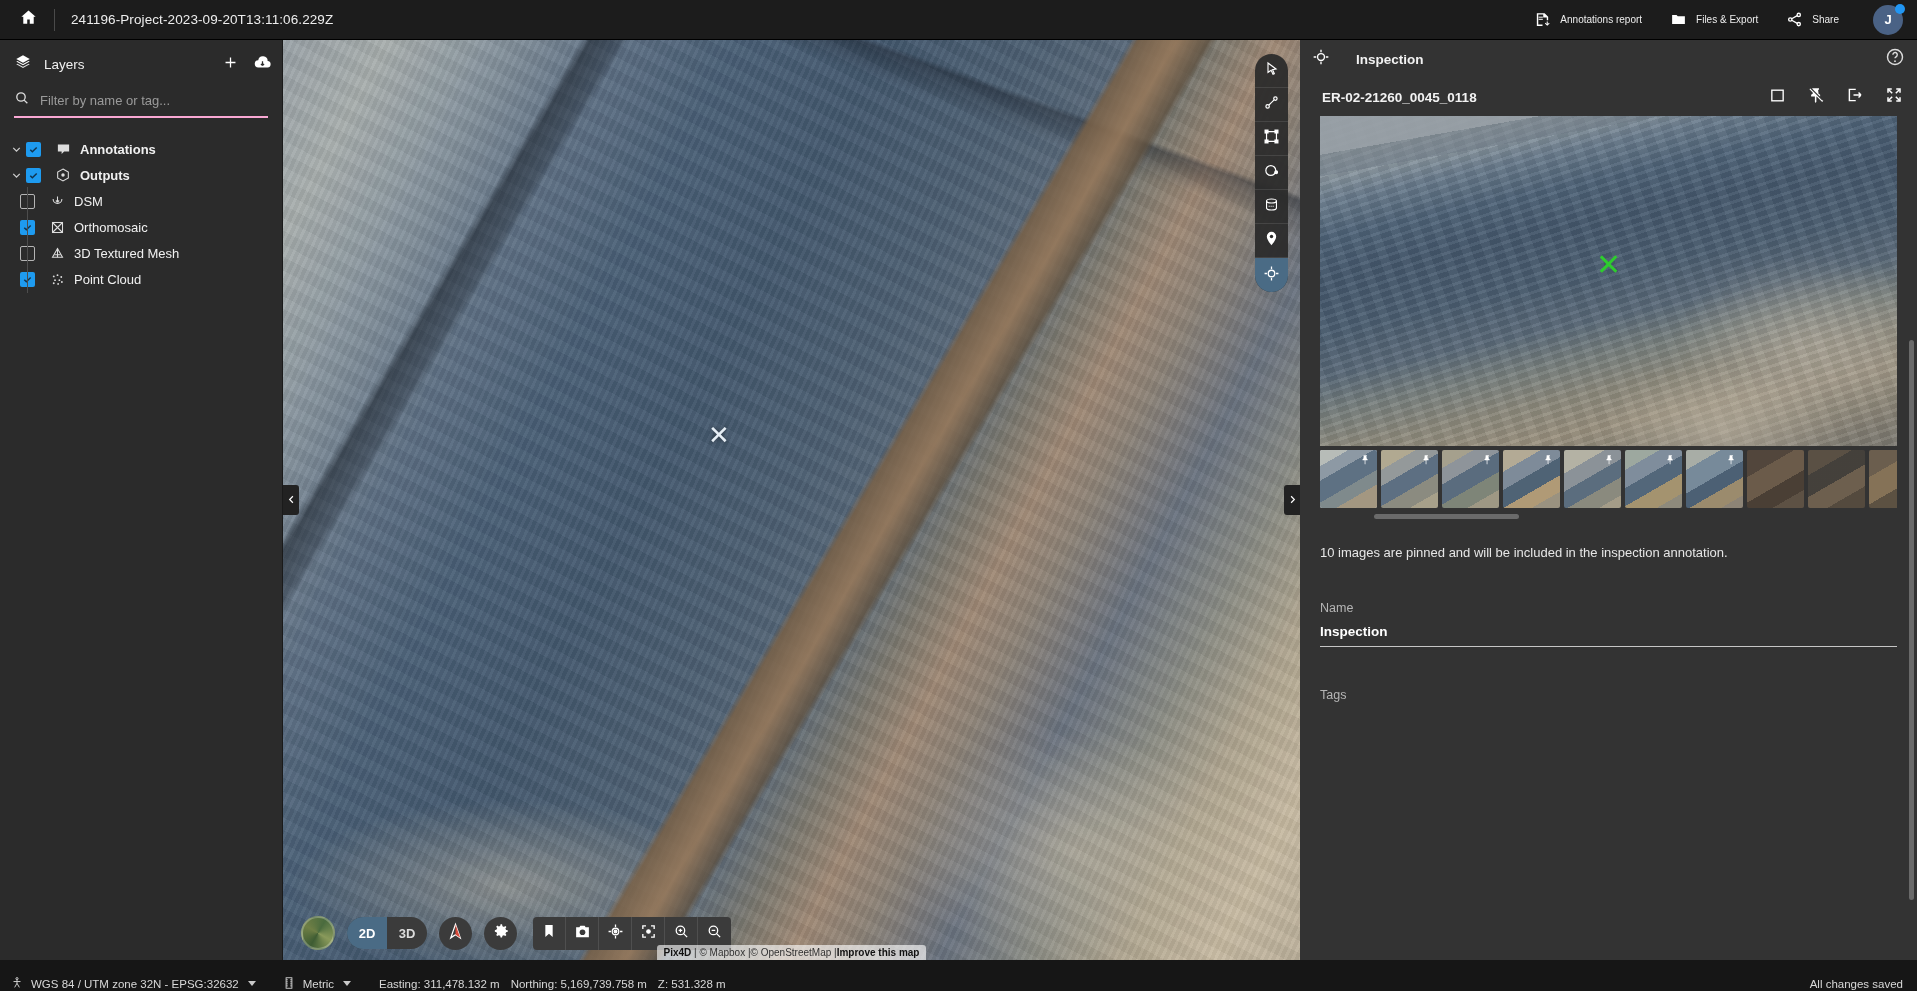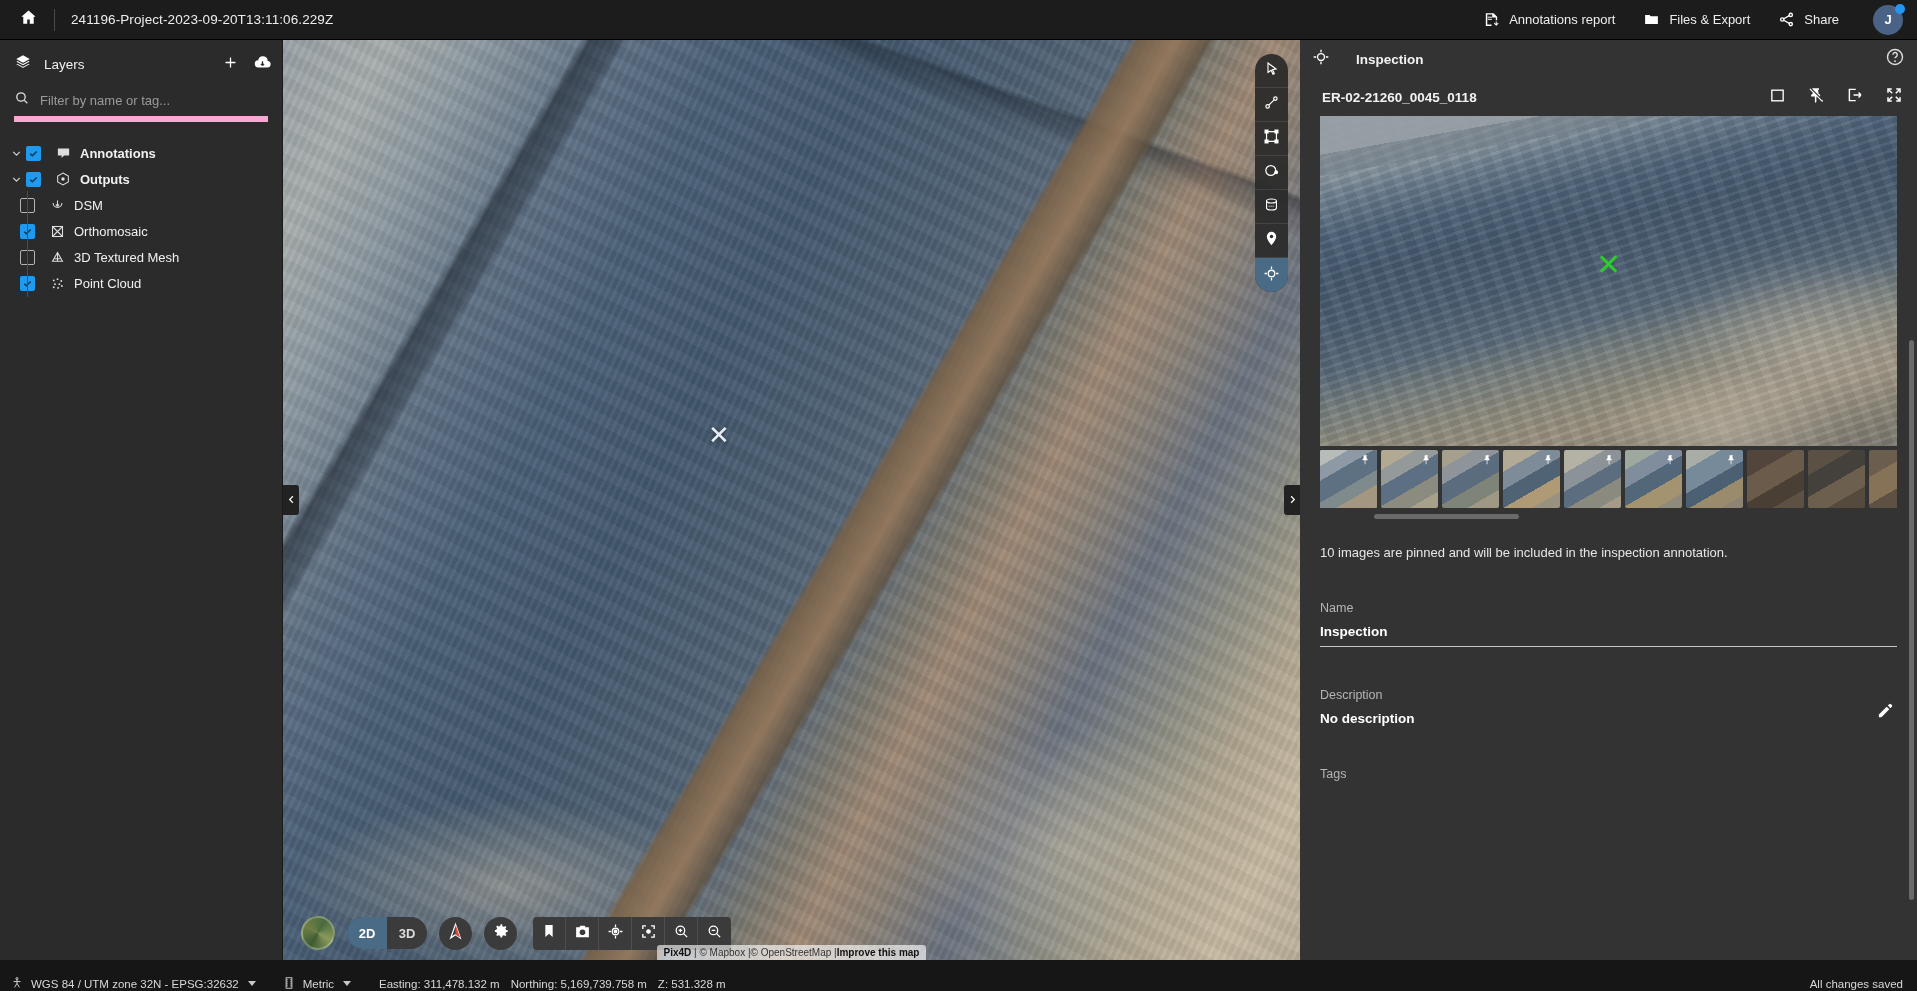--- a/index.html
+++ b/index.html
@@ -17,40 +17,40 @@
     height: 40px; min-height: 40px;
     background: #1c1c1c;
     display: flex; align-items: center;
     padding: 0 14px 0 10px;
     border-bottom: 1px solid #000;
   }
   .home-btn { width: 36px; height: 30px; display: flex; align-items: center; justify-content: center; cursor: pointer; }
   .topbar-sep { width: 1px; height: 22px; background: #4a4a4a; margin: 0 16px 0 8px; }
   .project-title { font-size: 13.5px; color: #ededed; letter-spacing: .1px; }
   .topbar-right { margin-left: auto; display: flex; align-items: center; gap: 28px; }
-  .tb-item { display: flex; align-items: center; gap: 9px; font-size: 13px; color: #ededed; cursor: pointer; }
+  .tb-item { display: flex; align-items: center; gap: 9px; font-size: 10px; color: #ededed; cursor: pointer; }
   .tb-item svg { display: block; }
   .avatar-wrap { position: relative; width: 30px; height: 30px; margin-left: 6px; cursor: pointer; }
   .avatar {
     width: 30px; height: 30px; border-radius: 50%; background: #4a6285;
     display: flex; align-items: center; justify-content: center;
     font-size: 13px; font-weight: bold; color: #fff;
   }
   .avatar-dot { position: absolute; top: -1px; right: -2px; width: 10px; height: 10px; border-radius: 50%; background: #2196f3; }
 
   
   .body { flex: 1; display: flex; position: relative; min-height: 0; }
 
   
   .left-panel { width: 283px; min-width: 283px; background: #2b2b2b; display: flex; flex-direction: column; border-right: 1px solid #1a1a1a; }
   .layers-head { height: 36px; display: flex; align-items: center; padding: 0 10px 0 14px; margin-top: 6px; }
   .layers-head .lbl { font-size: 13.5px; margin-left: 12px; color: #f0f0f0; }
   .layers-head .sp { margin-left: auto; display: flex; align-items: center; gap: 14px; }
   .icon-btn { cursor: pointer; display: flex; align-items: center; justify-content: center; }
-  .filter-row { margin: 8px 14px 0 14px; display: flex; align-items: center; gap: 10px; border-bottom: 6px solid #f9a8d4; padding-bottom: 6px; }
+  .filter-row { margin: 8px 14px 0 14px; display: flex; align-items: center; gap: 10px; border-bottom: 2px solid #f9a8d4; padding-bottom: 6px; }
   .filter-row input {
     flex: 1; background: transparent; border: none; outline: none;
     font-family: "Liberation Sans", sans-serif; font-size: 13px; color: #ddd;
   }
   .filter-row input::placeholder { color: #9a9a9a; }
   .tree { margin-top: 18px; font-size: 13px; }
   .tree-row { display: flex; align-items: center; height: 26px; padding-left: 6px; cursor: pointer; }
   .tree-row.child { padding-left: 20px; position: relative; }
   .tree-row.child::before {
     content: ""; position: absolute; left: 27px; top: -1px; bottom: -1px; width: 1px; background: #4d4d4d;
@@ -691,32 +691,20 @@
 
       <div class="rp-body">
 
         <div class="pinned-note">10 images are pinned and will be included in the inspection annotation.</div>
 
         <div class="field underline">
           <div class="flabel">Name</div>
           <div class="fvalue">Inspection</div>
         </div>
 
-        <div class="field">
-          <div class="flabel">Description</div>
-          <div class="fvalue">No description</div>
-          <span class="edit">
-            <span>
-              <svg width="19" height="19" viewBox="0 0 24 24" fill="#fff">
-                  <path d="M3.6 17.1l9.9-9.9 3.3 3.3-9.9 9.9H3.6z"></path>
-                  <path d="M15 5.8l1.7-1.7a1.6 1.6 0 012.3 0l1 1a1.6 1.6 0 010 2.3l-1.7 1.7z"></path>
-                </svg>
-            </span>
-          </span>
-        </div>
 
         <div class="field">
           <div class="flabel">Tags</div>
         </div>
       </div>
 
       <div class="rp-scrollbar"></div>
     </div>
 
   </div>

